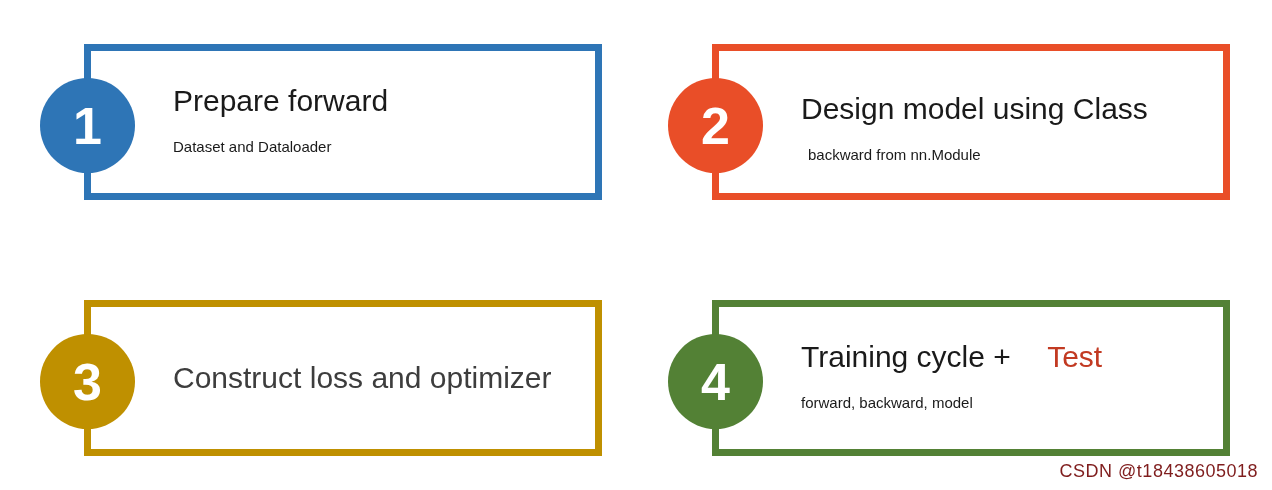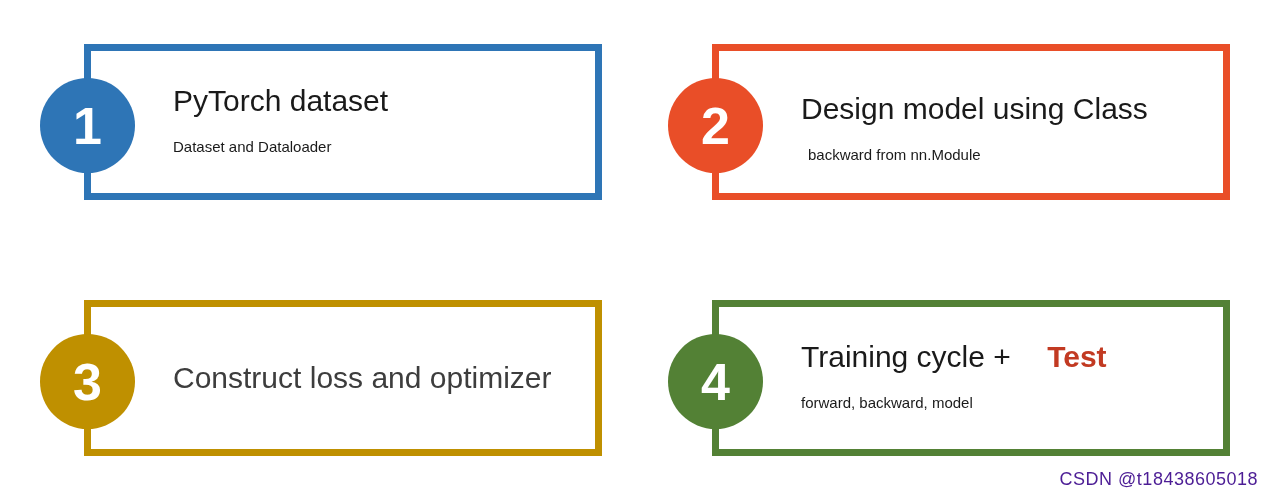--- a/index.html
+++ b/index.html
@@ -56,42 +56,42 @@
     line-height: 36px;
     letter-spacing: 0px;
   }
   .subtitle {
     font-size: 15px;
     line-height: 28px;
     margin-top: 14px;
   }
   .card-2 .subtitle { padding-left: 7px; }
   .title-highlight {
-    font-weight: 700;
+    font-weight: 400;
     margin-left: 28px;
   }
   .watermark {
     position: absolute;
     right: 14px;
-    bottom: 0;
+    bottom: 8px;
     font-size: 18px;
-    color: #4c1d95;
+    color: #7f1d1d;
     text-shadow: 1px 1px 0 #ffffff;
     letter-spacing: 0.5px;
   }
 </style>
 </head>
 <body>
 
 <div class="canvas">
 
   <div class="card card-1" style="border-color: rgb(46, 117, 182);">
     <div class="badge" style="background-color: rgb(46, 117, 182);">1</div>
     <div class="card-text">
-      <div class="title" style="color: rgb(26, 26, 26);">PyTorch dataset</div>
+      <div class="title" style="color: rgb(26, 26, 26);">Prepare forward</div>
       <div class="subtitle" style="color: rgb(26, 26, 26);">Dataset and Dataloader</div>
     </div>
   </div>
 
   <div class="card card-2" style="border-color: rgb(233, 78, 40);">
     <div class="badge" style="background-color: rgb(233, 78, 40);">2</div>
     <div class="card-text">
       <div class="title" style="color: rgb(26, 26, 26); margin-top: 16px;">Design model using Class</div>
       <div class="subtitle" style="color: rgb(26, 26, 26);">backward from nn.Module</div>
     </div>

